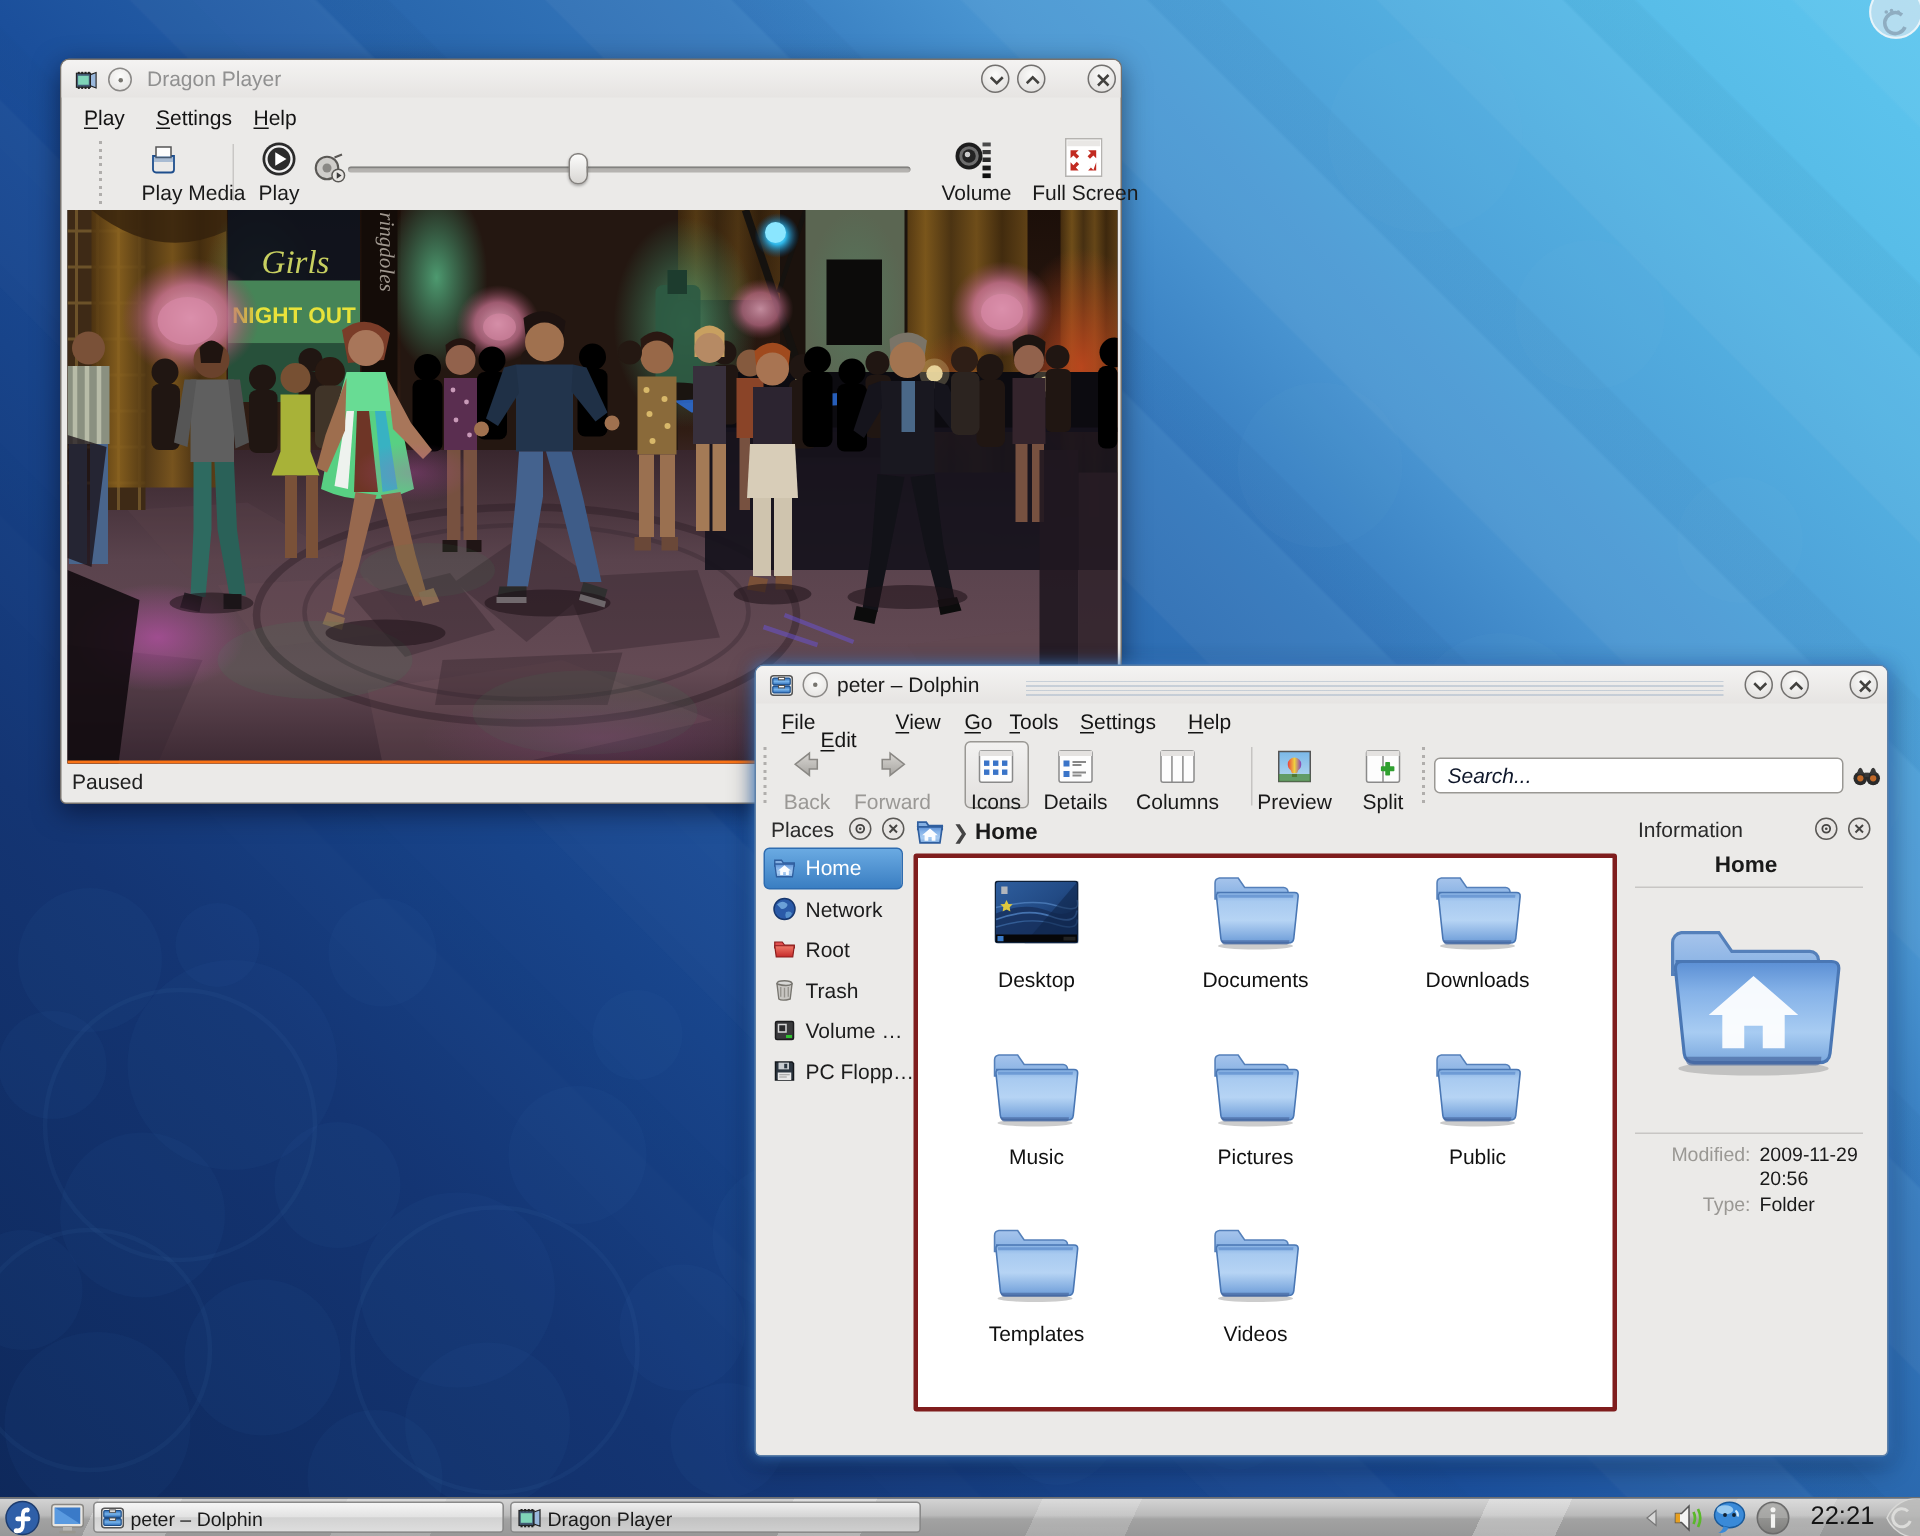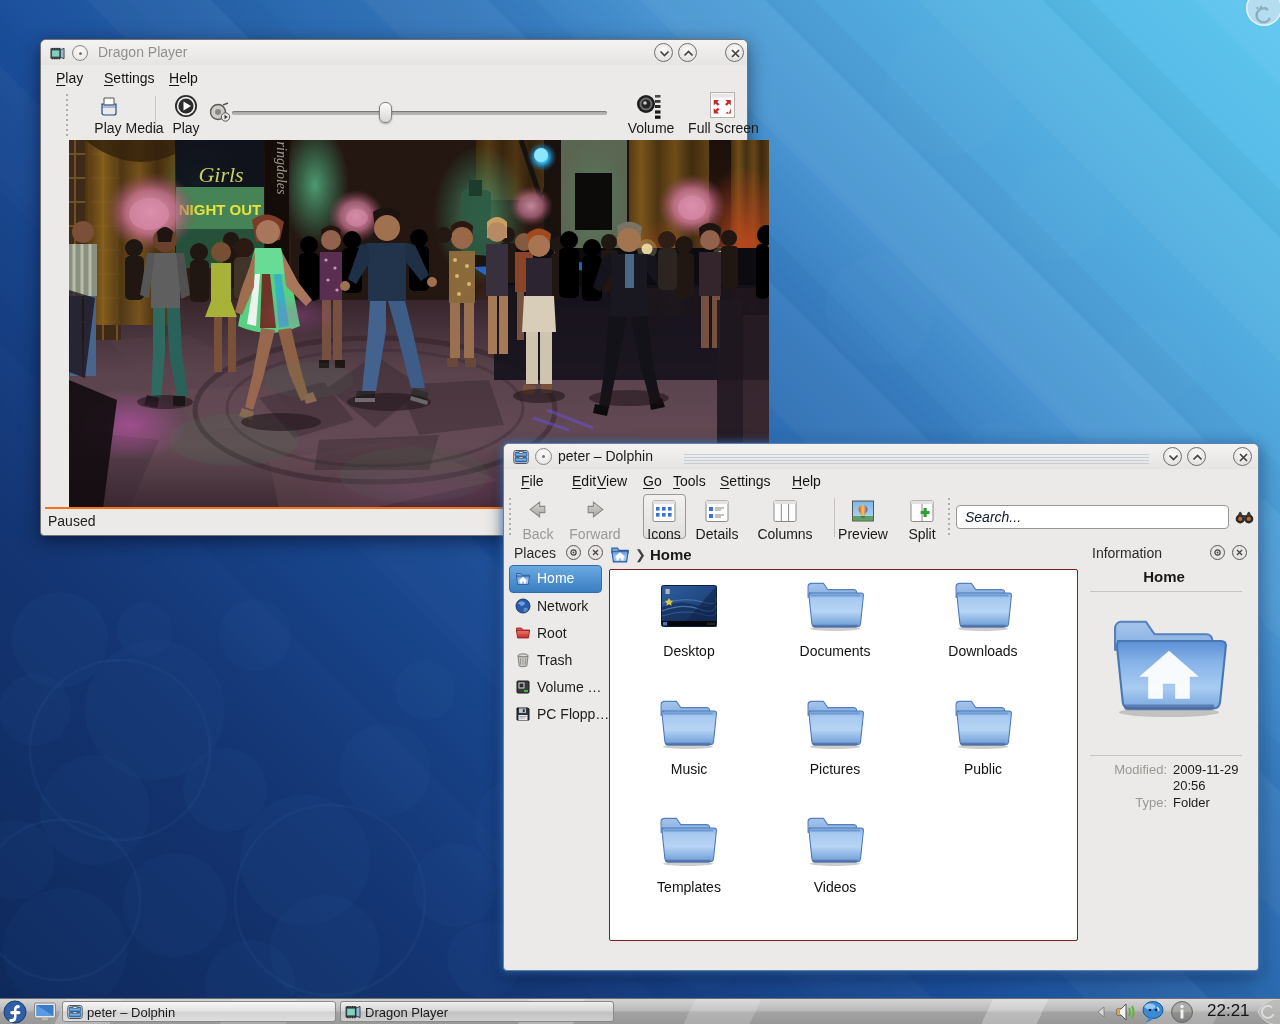--- a/index.html
+++ b/index.html
@@ -25,21 +25,21 @@
   background:radial-gradient(circle at 50% 35%, #fbfbfa, #dddbd9); }
 .tbtn svg { display:block; }
 .menubar { position:absolute; left:0; right:0; font-size:14px; color:#141414; }
 .menubar span { position:absolute; top:0; }
 u { text-decoration:underline; text-underline-offset:2px; }
 .toolbar-label { position:absolute; font-size:14px; color:#1a1a1a; text-align:center; }
 .gray { color:#9a9895;text-align:center; }
 
 
 #dragon { left:40px; top:39px; width:708px; height:497px; }
-#dragon .videoarea { position:absolute; left:4px; top:100px; width:700px; height:369px; background:#1a0d08;margin-left:24px; }
+#dragon .videoarea { position:absolute; left:4px; top:100px; width:700px; height:369px; background:#1a0d08; }
 #dragon .statusbar { position:absolute; left:4px; bottom:4px; height:24px; right:4px; font-size:14px; color:#202020; border-top:2px solid #f97316; }
 
 
 #dolphin { left:503px; top:443px; width:756px; height:528px; border-color:#5d80a8; box-shadow:0 0 10px rgba(60,130,210,0.85), 0 5px 18px rgba(0,0,20,0.45); }
 #dolphin .title { color:#1a1a1a; }
 .panelhead { position:absolute; font-size:14px; color:#2a2a2a; }
 .phbtn { position:absolute; width:15px; height:15px; border-radius:50%; border:1px solid #5a5855; background:#e8e6e4; }
 .phbtn svg { display:block; margin:0 auto; }
 .placeitem { position:absolute; left:0px; width:103px; height:26px; font-size:14px; color:#1c1c1c; }
 .placeitem .lbl { position:absolute; left:30px; top:5px; }
@@ -710,21 +710,21 @@
           <path d="M5.5 11.5 L9.5 7.5 L13.5 11.5" fill="none" stroke="#43423f" stroke-width="1.7"></path>
         </svg>
       </div>
     <div class="tbtn" style="left:729px;">
         <svg width="19" height="19" viewBox="0 0 19 19">
           <path d="M6 6 L13 13 M13 6 L6 13" fill="none" stroke="#43423f" stroke-width="1.7"></path>
         </svg>
       </div>
     <div class="menubar" style="top:29px; height:25px;">
       <span style="left:17px;"><u>F</u>ile</span>
-      <span style="left:68px;"><u>E</u>dit</span>
+      <span style="left:43px;margin-top:12px;"><u>E</u>dit</span>
       <span style="left:93px;"><u>V</u>iew</span>
       <span style="left:139px;"><u>G</u>o</span>
       <span style="left:169px;"><u>T</u>ools</span>
       <span style="left:216px;"><u>S</u>ettings</span>
       <span style="left:288px;"><u>H</u>elp</span>
     </div>
 
     <div style="position:absolute; left:180px; top:10px; width:465px; height:12px;
       background:repeating-linear-gradient(#aebccc 0 1px, transparent 1px 3px); opacity:0.6;"></div>
 
@@ -820,21 +820,21 @@
         <span class="lbl" style="left:33px;">PC&nbsp;Flopp…</span>
       </div>
     </div>
 
     <svg style="position:absolute; left:106px; top:101px;" width="20" height="20" viewBox="0 0 16 16">
         <use href="#homefolder16"></use>
       </svg>
     <span style="position:absolute; left:131px; top:103px; font-size:13px; color:#444;">❯</span>
     <span style="position:absolute; left:146px; top:102px; font-size:15px; font-weight:bold; color:#1a1a1a;">Home</span>
 
-    <div style="position:absolute; left:105px; top:125px; width:469px; height:372px; background:#ffffff; border:1px solid #7f1d1d; border-radius:2px;">
+    <div style="position:absolute; left:105px; top:125px; width:469px; height:372px; background:#ffffff; border:3px solid #7f1d1d; border-radius:2px;">
 
       <svg style="position:absolute; left:51px; top:15px;" width="56" height="42" viewBox="0 0 56 42">
           <use href="#deskicon"></use>
         </svg>
       <div class="folderlabel" style="left:9px; top:73px;">Desktop</div>
       <svg style="position:absolute; left:194px; top:10px;" width="62" height="52" viewBox="0 0 64 54">
           <use href="#folder48"></use>
         </svg>
       <div class="folderlabel" style="left:155px; top:73px;">Documents</div>
       <svg style="position:absolute; left:342px; top:10px;" width="62" height="52" viewBox="0 0 64 54">

